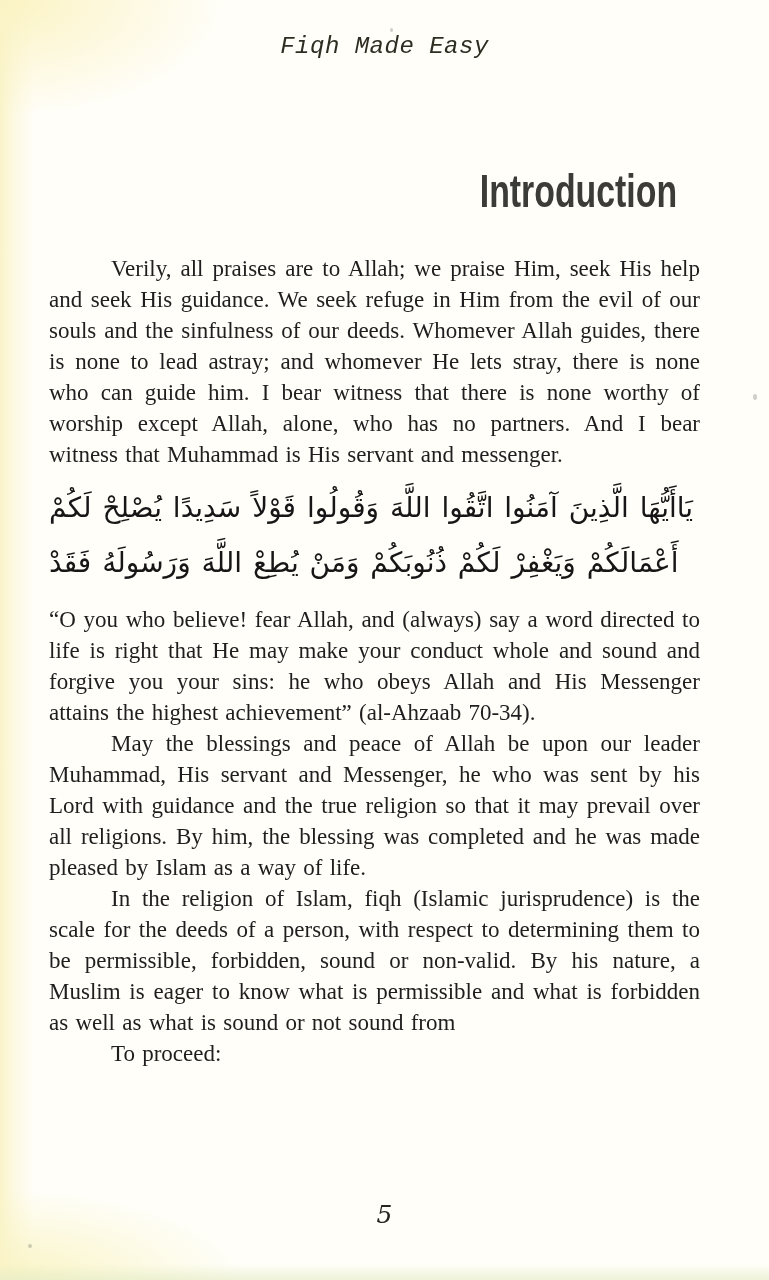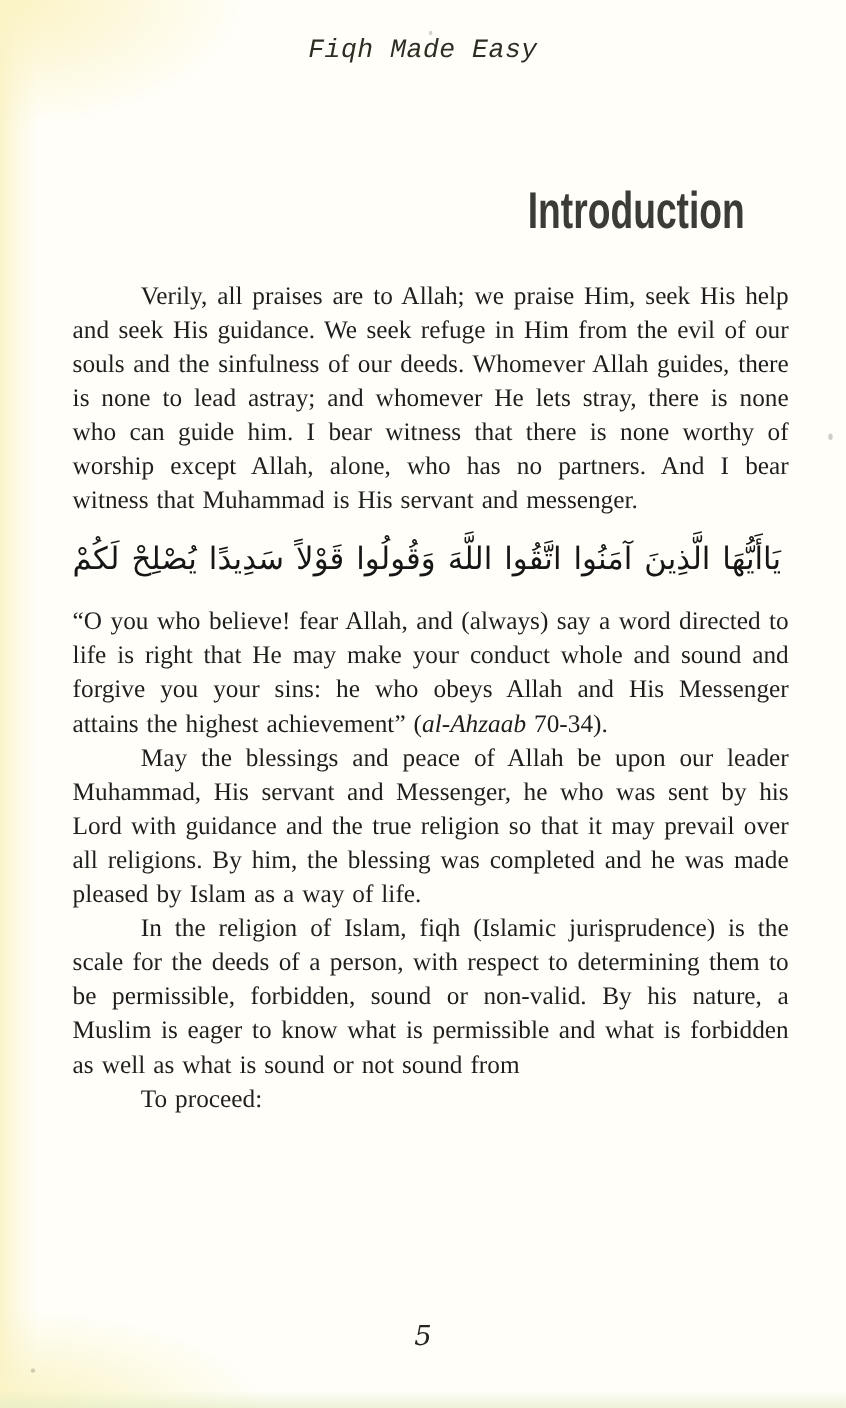--- a/index.html
+++ b/index.html
@@ -70,21 +70,21 @@
     letter-spacing: 0px;
     color: #3b3b37;
     transform: scaleX(0.72);
     transform-origin: 100% 50%;
     white-space: nowrap;
   }
 
   .body-text {
     position: absolute;
     top: 253px;
-    left: 66px;
+    left: 49px;
     width: 651px;
     font-size: 23px;
     line-height: 31px;
     text-align: justify;
     word-spacing: 1.5px;
   }
 
   .body-text p {
     margin: 0;
   }
@@ -98,21 +98,20 @@
     text-align: left;
     font-family: "DejaVu Sans", sans-serif;
     font-size: 28px;
     line-height: 55px;
     margin: 10px 0 14px 0;
     color: #161616;
     word-spacing: 2px;
   }
 
   .verse-ref {
-    font-style: italic;
   }
 
   .page-number {
     position: absolute;
     top: 1200px;
     left: 0;
     width: 100%;
     text-align: center;
     font-family: "DejaVu Serif", serif;
     font-style: italic;
@@ -145,20 +144,21 @@
 <div class="running-header">Fiqh Made Easy</div>
 
 <div class="section-title">Introduction</div>
 
 <div class="body-text">
 
   <p class="indent">Verily, all praises are to Allah; we praise Him, seek His help and seek His guidance. We seek refuge in Him from the evil of our souls and the sinfulness of our deeds. Whomever Allah guides, there is none to lead astray; and whomever He lets stray, there is none who can guide him. I bear witness that there is none worthy of worship except Allah, alone, who has no partners. And I bear witness that Muhammad is His servant and messenger.</p>
 
   <div class="quran-verse">
     <div>يَاأَيُّهَا الَّذِينَ آمَنُوا اتَّقُوا اللَّهَ وَقُولُوا قَوْلاً سَدِيدًا يُصْلِحْ لَكُمْ</div>
+    <div>أَعْمَالَكُمْ وَيَغْفِرْ لَكُمْ ذُنُوبَكُمْ وَمَنْ يُطِعْ اللَّهَ وَرَسُولَهُ فَقَدْ</div>
   </div>
 
   <p><span>“O you who believe! fear Allah, and (always) say a word directed to life is right that He may make your conduct whole and sound and forgive you your sins: he who obeys Allah and His Messenger attains the highest achievement” (</span><span class="verse-ref">al-Ahzaab</span><span> 70-34).</span></p>
 
   <p class="indent">May the blessings and peace of Allah be upon our leader Muhammad, His servant and Messenger, he who was sent by his Lord with guidance and the true religion so that it may prevail over all religions. By him, the blessing was completed and he was made pleased by Islam as a way of life.</p>
 
   <p class="indent">In the religion of Islam, fiqh (Islamic jurisprudence) is the scale for the deeds of a person, with respect to determining them to be permissible, forbidden, sound or non-valid. By his nature, a Muslim is eager to know what is permissible and what is forbidden as well as what is sound or not sound from</p>
 
   <p class="indent">To proceed:</p>
 

